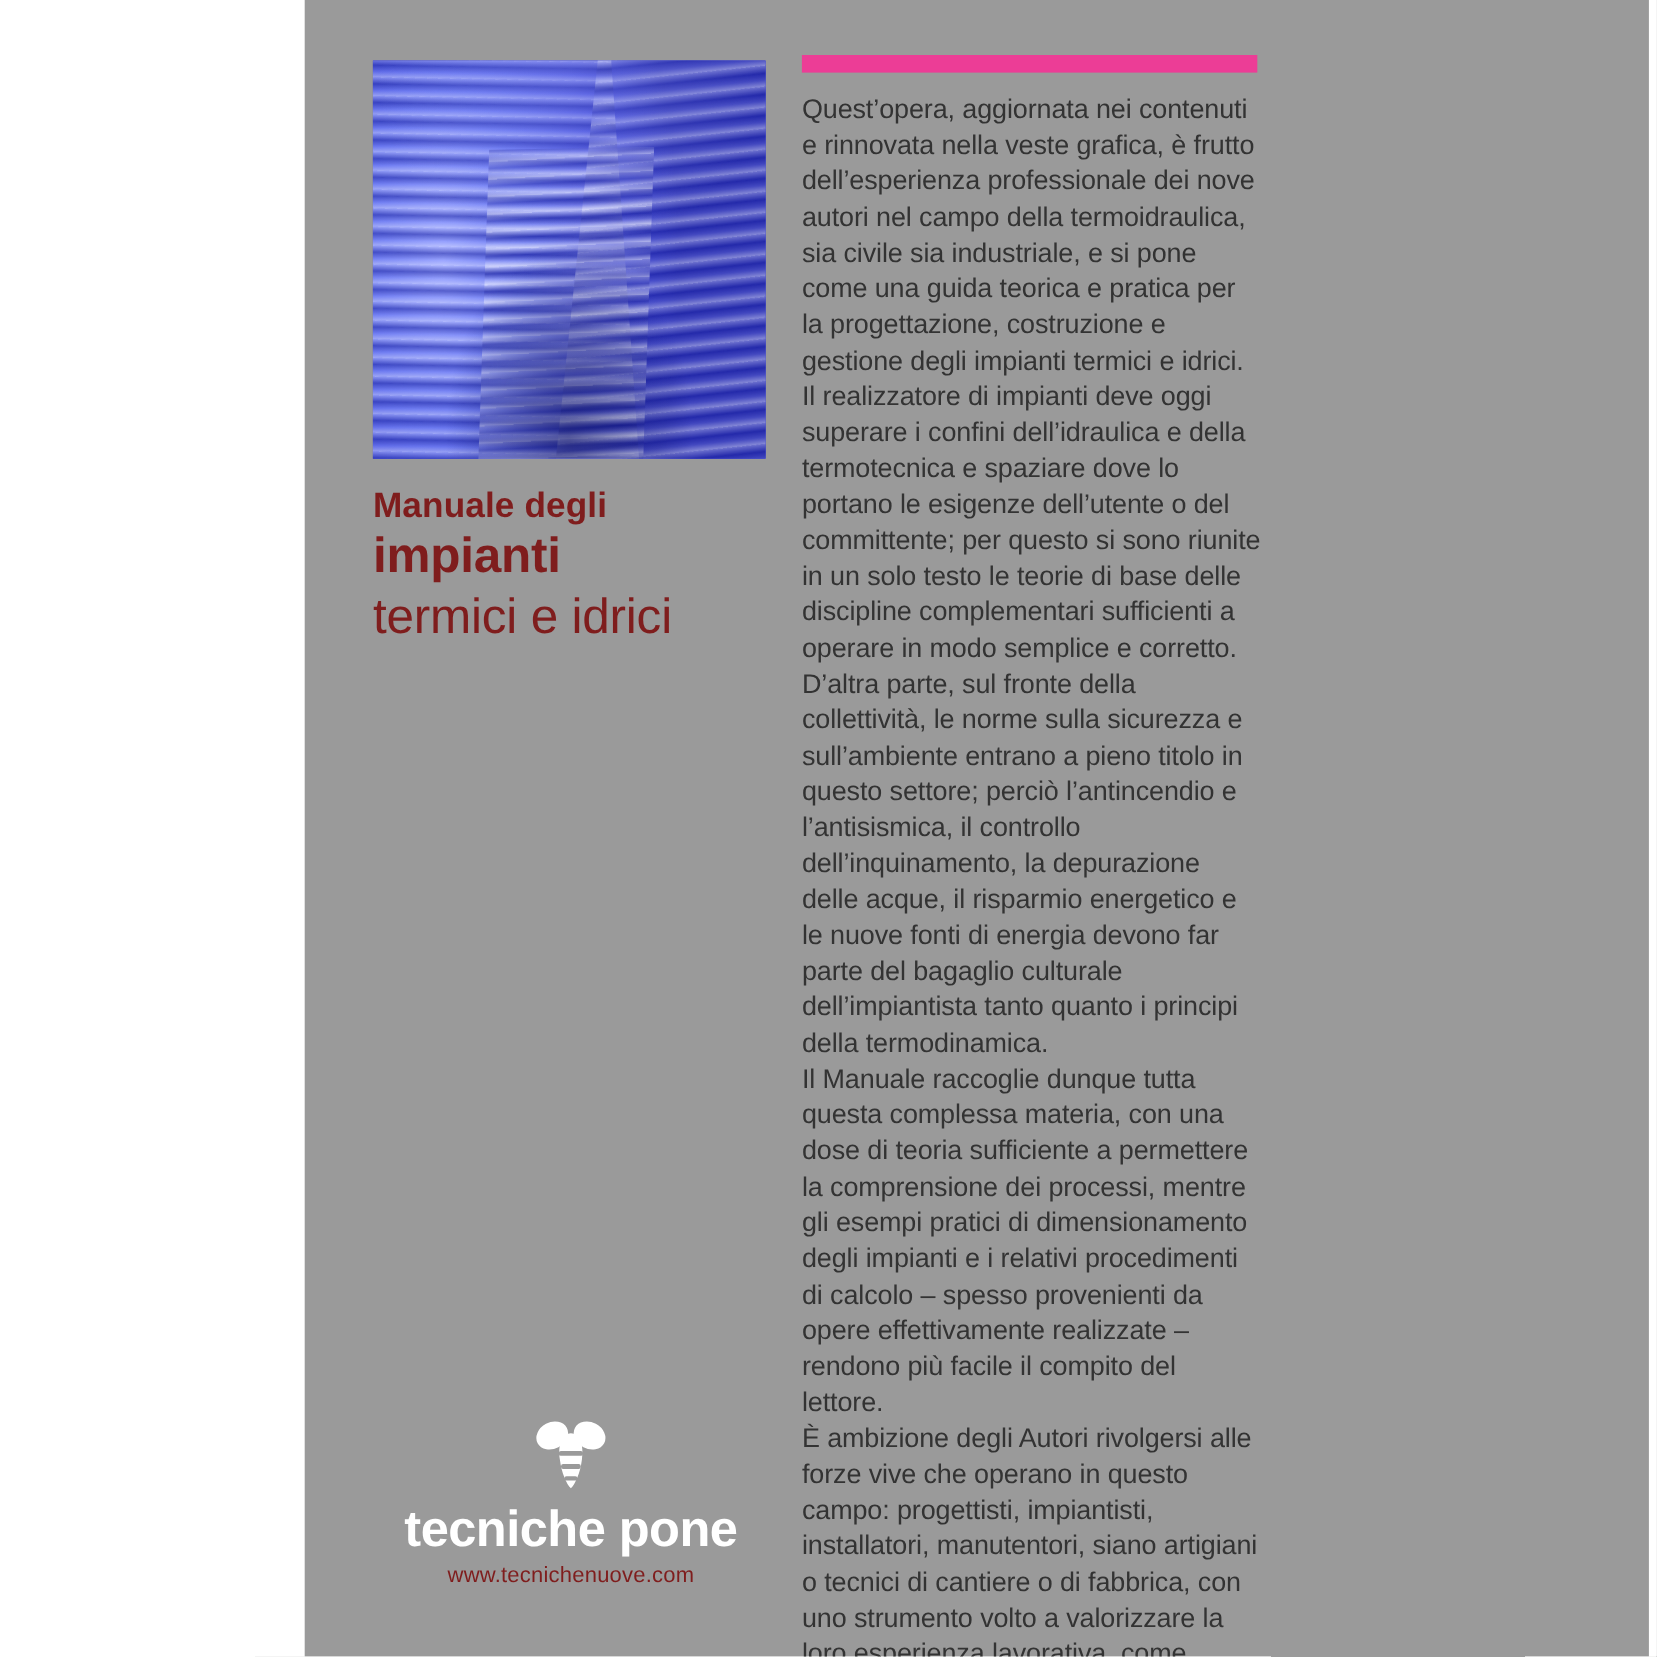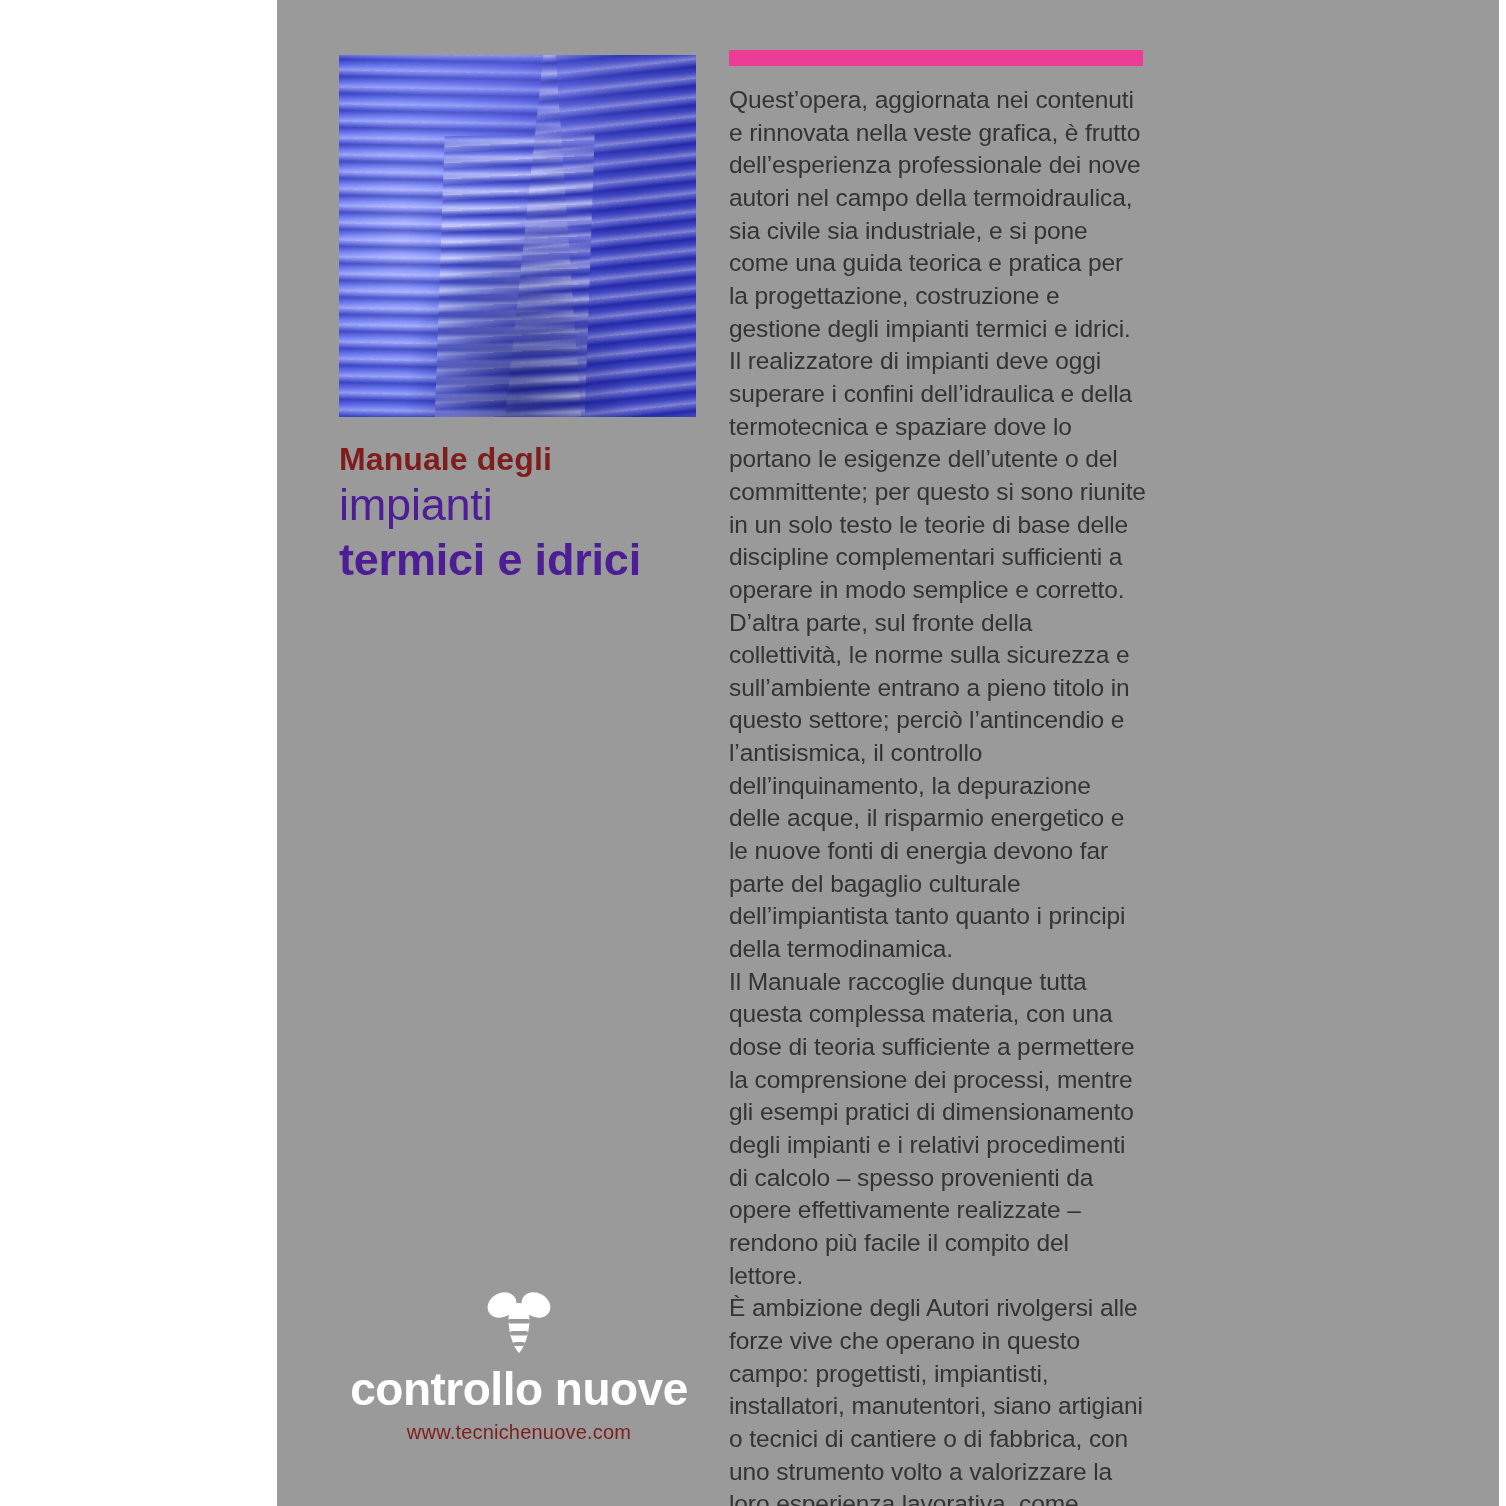--- a/index.html
+++ b/index.html
@@ -120,29 +120,29 @@
   }
   .title-line-1 {
     font-size: 32px;
     font-weight: 700;
     letter-spacing: 0.1px;
     color: #7f1d1d;
     line-height: 1.15;
   }
   .title-line-2 {
     font-size: 45px;
-    font-weight: 400;
-    color: #4c1d95;
+    font-weight: 700;
+    color: #7f1d1d;
     line-height: 1.22;
     letter-spacing: -0.2px;
   }
   .title-line-3 {
     font-size: 45px;
-    font-weight: 700;
-    color: #4c1d95;
+    font-weight: 400;
+    color: #7f1d1d;
     line-height: 1.22;
     letter-spacing: -0.2px;
   }
 
   
   #right-col {
     position: absolute;
     left: 452px;   
     top: 50px;
     width: 418px;
@@ -229,18 +229,18 @@
 
     <div id="publisher">
       <svg id="logo-mark" viewBox="0 0 76 76" aria-hidden="true">
         <ellipse cx="21" cy="22" rx="15" ry="12" fill="#ffffff" transform="rotate(-28 21 22)"></ellipse>
         <ellipse cx="55" cy="22" rx="15" ry="12" fill="#ffffff" transform="rotate(28 55 22)"></ellipse>
         <path d="M38 20 C46 20 50 30 48 44 C46.5 56 42 66 38 70 C34 66 29.5 56 28 44 C26 30 30 20 38 20 Z" fill="#ffffff"></path>
         <rect x="27" y="36" width="22" height="4.5" fill="#9a9a9a" rx="2"></rect>
         <rect x="29" y="48" width="18" height="4.5" fill="#9a9a9a" rx="2"></rect>
         <rect x="32" y="59" width="12" height="4" fill="#9a9a9a" rx="2"></rect>
       </svg>
-      <div id="publisher-name">controllo nuove</div>
+      <div id="publisher-name">tecniche pone</div>
       <div id="publisher-url">www.tecnichenuove.com</div>
     </div>
 
   </div>
 </div>
 
 </body></html>

